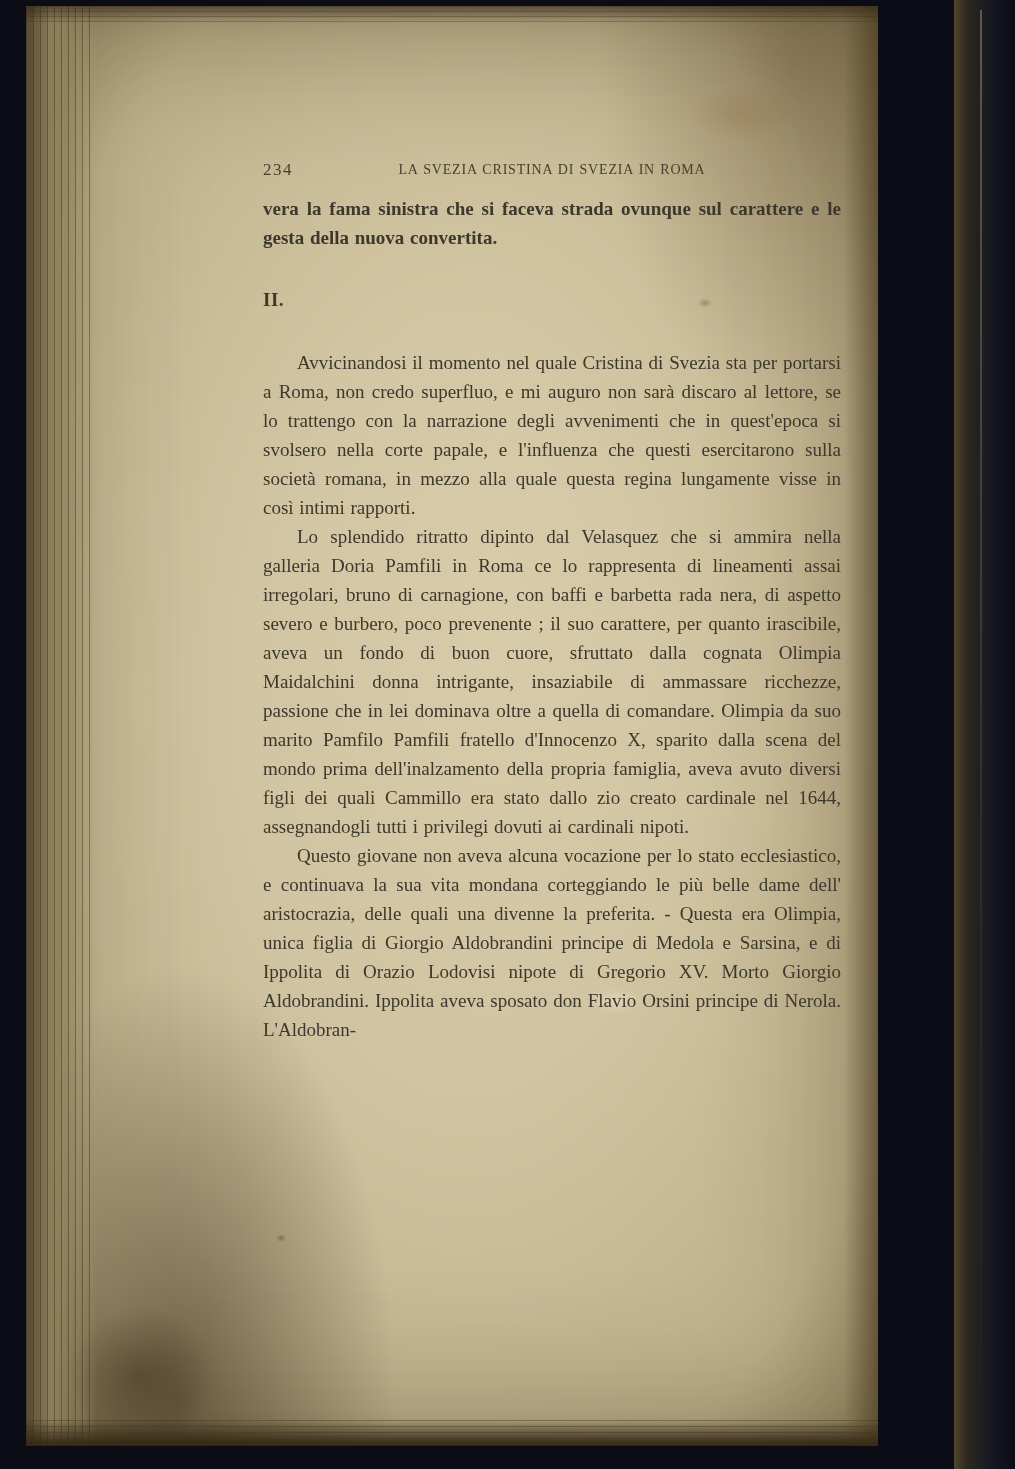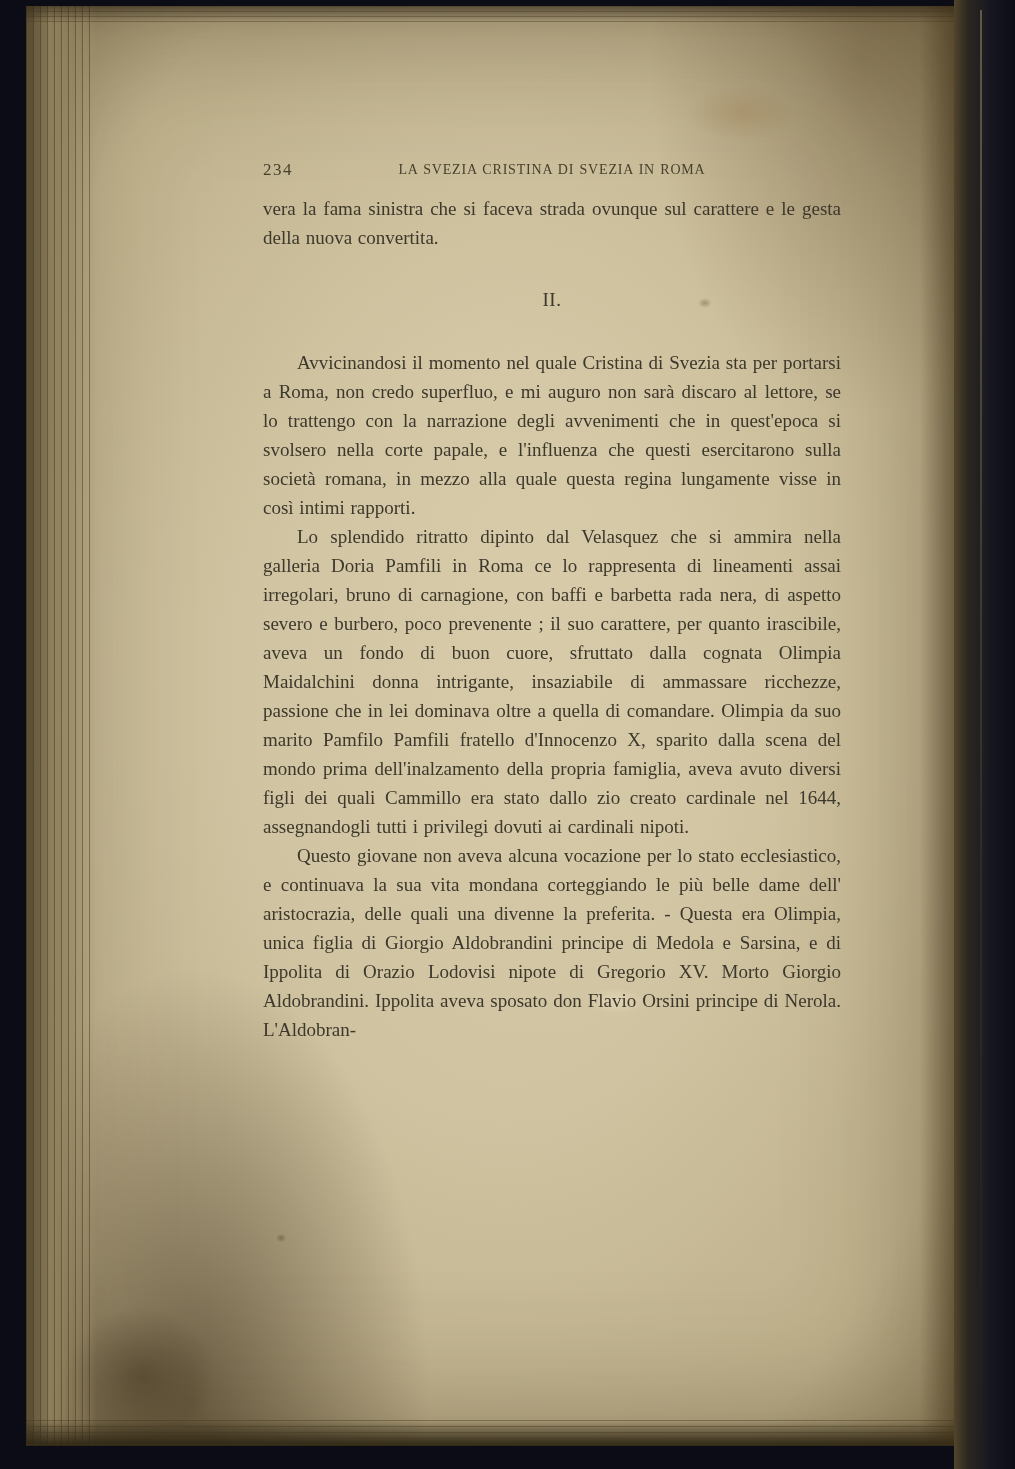--- a/index.html
+++ b/index.html
@@ -13,21 +13,21 @@
     position: relative;
     font-family: "Liberation Serif", "DejaVu Serif", serif;
   }
   .scan {
     position: absolute; inset: 0;
   }
   
   .page {
     position: absolute;
     left: 26px; top: 6px;
-    width: 928px; height: 1440px;
+    width: 852px; height: 1440px;
     background:
       radial-gradient(ellipse at 18% 97%, rgba(45,32,14,0.55) 0%, rgba(45,32,14,0) 22%),
       radial-gradient(ellipse at 90% 4%, rgba(70,50,25,0.30) 0%, rgba(70,50,25,0) 18%),
       radial-gradient(ellipse at 55% 42%, rgba(236,224,190,0.35) 0%, rgba(236,224,190,0) 62%),
       radial-gradient(ellipse at 50% 50%, #cdc09e 35%, #c0b28d 80%, #a2946f 100%);
     box-shadow:
       inset 0 0 140px 18px rgba(56,40,16,0.40),
       inset 0 0 30px 4px rgba(56,40,16,0.18);
   }
   
@@ -108,26 +108,26 @@
   }
   .page-number {
     position: absolute; left: 0; top: 0;
     font-size: 17px;
     letter-spacing: 1.5px;
   }
   .body-text p {
     margin: 0;
     text-indent: 34px;
   }
-  .body-text p.no-indent { text-indent: 0; }
+  .body-text p.no-indent { text-indent: 0; font-weight: bold; }
   .section-heading {
     margin: 33px 0 34px 0;
-    text-align: center;
+    text-align: left;
     font-size: 19px;
-    font-weight: normal;
+    font-weight: bold;
     letter-spacing: 0.5px;
     color: #3d382c;
   }
 </style>
 </head>
 <body>
 
 <div class="scan">
 
   <div class="page">

